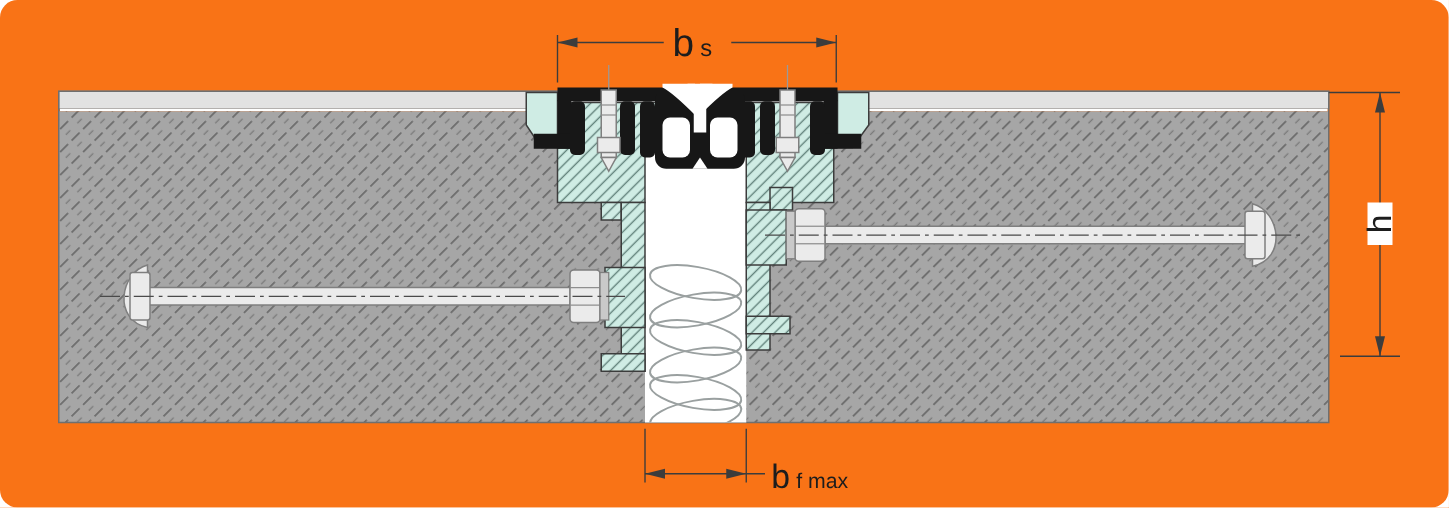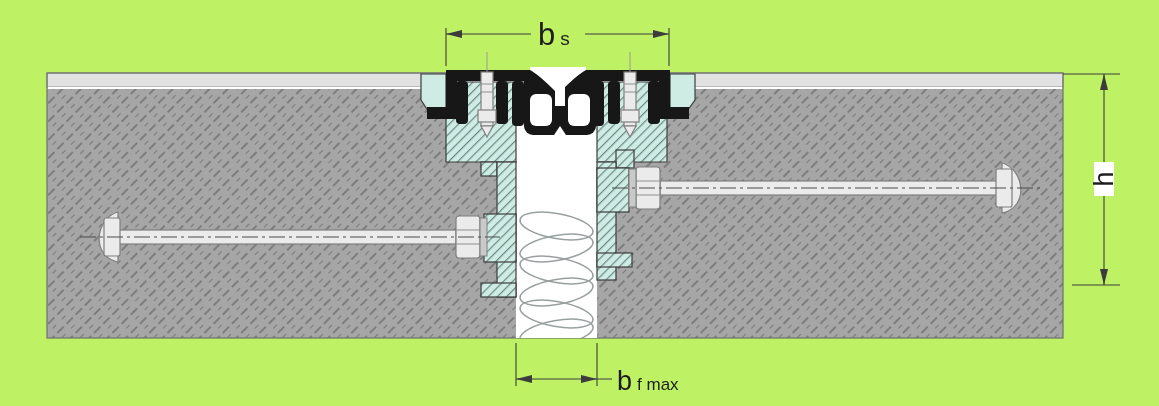--- a/index.html
+++ b/index.html
@@ -1,17 +1,17 @@
 <!DOCTYPE html>
 <html style="--concrete: #a6a6a6; --concrete-hatch: #6b6b6b; --surface-layer: #e2e2e2; --aluminum: #cfece4; --aluminum-hatch: #5f7f78; --rubber: #171717; --metal: #ebebeb; --metal-outline: #7f7f7f; --spring: #9aa0a0; --outline: #3c3c3c;"><head>
 <meta charset="utf-8">
 <style>
   html,body{margin:0;padding:0;background:#fff;}
-  .stage{position:relative;width:1159px;height:406px;background:#bef264;overflow:hidden;
-         font-family:"Liberation Sans",sans-serif;}
+  .stage{position:relative;width:1159px;height:406px;background:#f97316;overflow:hidden;
+         font-family:"Liberation Sans",sans-serif;border-radius:14px;}
   svg{display:block;}
   .f-concrete{fill:url(#patConcrete);}
   .slab-edge{fill:none;stroke:#6f6f6f;stroke-width:1.2;}
   .screed{fill:var(--surface-layer);stroke:#8f8f8f;stroke-width:1;}
   .seam{stroke:#ffffff;stroke-width:2;}
   .f-alu{fill:url(#patAlu);stroke:var(--outline);stroke-width:1.2;}
   .f-alu-solid{fill:var(--aluminum);stroke:var(--outline);stroke-width:1.2;}
   .f-rubber{fill:var(--rubber);}
   .f-white{fill:#ffffff;}
   .f-metal{fill:var(--metal);stroke:var(--metal-outline);stroke-width:1.2;}

